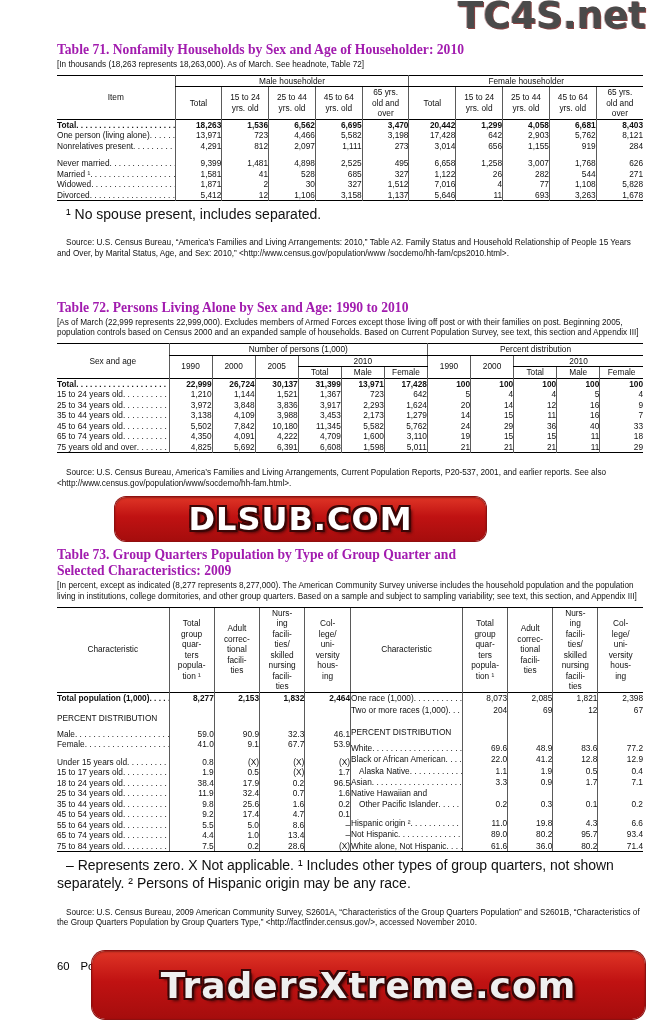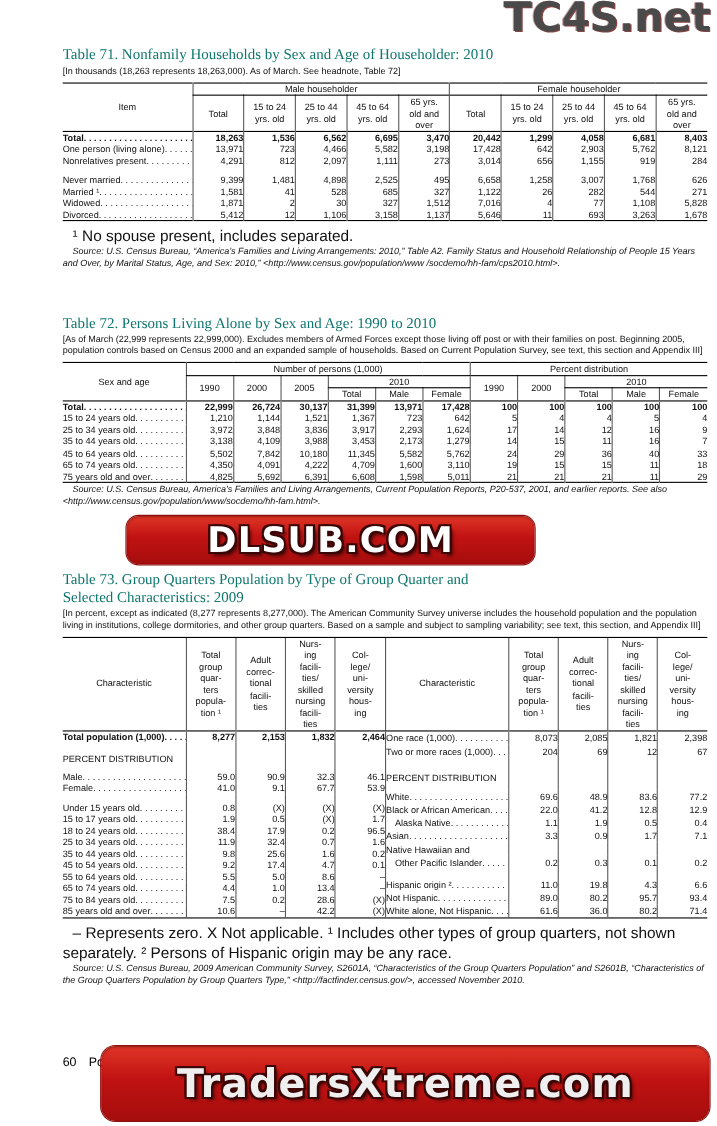--- a/index.html
+++ b/index.html
@@ -16,25 +16,25 @@
           box-shadow:0 1px 2px rgba(0,0,0,.35) inset, 0 0 0 1px #8f0f0f;}
   .banner .bt{font-family:"DejaVu Sans",sans-serif;font-weight:bold;color:#ffffff;
           text-shadow:-2px -2px 0 #3a0606,2px -2px 0 #3a0606,-2px 2px 0 #3a0606,
                       2px 2px 0 #3a0606,3px 3px 3px #4d0909;letter-spacing:1px;}
   .banner-mid{width:371px;height:44px;margin:8px 0 6px 58px;}
   .banner-mid .bt{font-size:32px;}
   .banner-bottom{position:absolute;left:92px;right:7px;bottom:5px;height:68px;border-radius:13px;}
   .banner-bottom .bt{font-size:36px;color:#efefef;}
 
   
-  .tbl-title{font-family:"Liberation Serif",serif;font-weight:400;font-size:13.6px;
-             line-height:1.18;color:#0f766e;white-space:pre-line;margin:0;}
+  .tbl-title{font-family:"Liberation Serif",serif;font-weight:700;font-size:13.6px;
+             line-height:1.18;color:#a21caf;white-space:pre-line;margin:0;}
   .headnote{font-size:8.2px;line-height:1.3;margin:2px 0 0 0;color:#111;}
   .footnote{font-size:14px;line-height:1.3;margin:4px 0 0 0;text-indent:9px;}
-  .source{font-size:8.2px;line-height:1.3;margin:1px 0 0 0;text-indent:9px;font-style:italic;}
+  .source{font-size:8.2px;line-height:1.3;margin:15px 0 0 0;text-indent:9px;}
 
   
   table.census{border-collapse:collapse;table-layout:fixed;width:100%;margin-top:4px;
                border-top:1.5px solid #000;border-bottom:1px solid #000;}
   table.census thead{border-bottom:1px solid #000;}
   table.census th,table.census td{font-size:8.3px;line-height:10.5px;padding:0;font-weight:400;}
   table.census th{text-align:center;vertical-align:middle;}
   th.grp{border-bottom:1px solid #000;padding:1px 0 2px 0;}
   th.sub{vertical-align:bottom;white-space:pre-line;padding:2px 1px 2px 1px;}
   th.mid{vertical-align:middle;line-height:9.4px;}
@@ -339,21 +339,21 @@
                   <span class="lt">25 to 34 years old</span>
                   <span class="leader"></span>
                 </div>
               </td>
               <td class="num">3,972</td>
               <td class="num">3,848</td>
               <td class="num">3,836</td>
               <td class="num">3,917</td>
               <td class="num">2,293</td>
               <td class="num">1,624</td>
-              <td class="num">17</td>
+              <td class="num">20</td>
               <td class="num">14</td>
               <td class="num">12</td>
               <td class="num">16</td>
               <td class="num">9</td>
             </tr>
             <tr class="">
               <td class="stub">
                 <div class="sw">
                   <span class="lt">35 to 44 years old</span>
                   <span class="leader"></span>
@@ -629,32 +629,20 @@
                   <div class="sw">
                     <span class="lt">75 to 84 years old</span>
                     <span class="leader"></span>
                   </div>
                 </td>
                 <td class="num">7.5</td>
                 <td class="num">0.2</td>
                 <td class="num">28.6</td>
                 <td class="num">(X)</td>
               </tr>
-              <tr class="">
-                <td class="stub">
-                  <div class="sw">
-                    <span class="lt">85 years old and over</span>
-                    <span class="leader"></span>
-                  </div>
-                </td>
-                <td class="num">10.6</td>
-                <td class="num">–</td>
-                <td class="num">42.2</td>
-                <td class="num">(X)</td>
-              </tr>
             </tbody>
         </table>
         <table class="census">
           <colgroup>
               <col style="width:112px">
               <col>
               <col>
               <col>
               <col>
             </colgroup>

